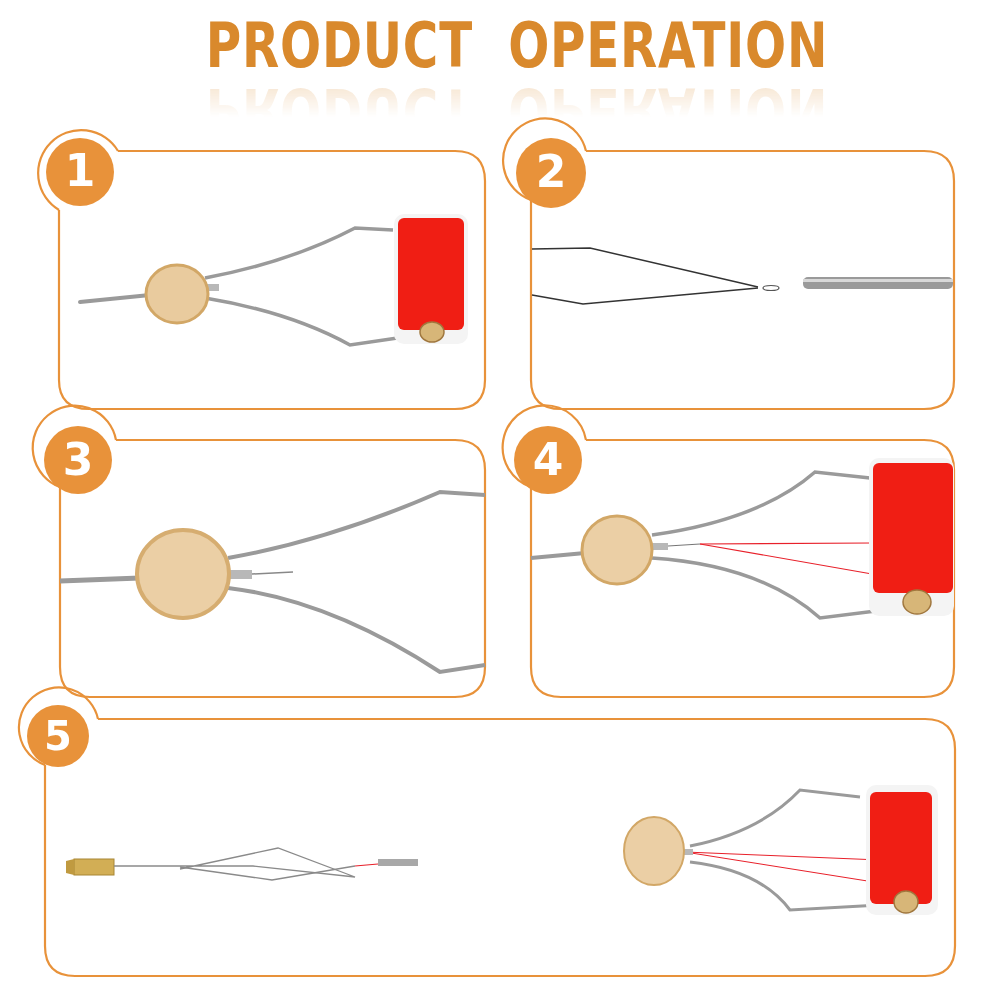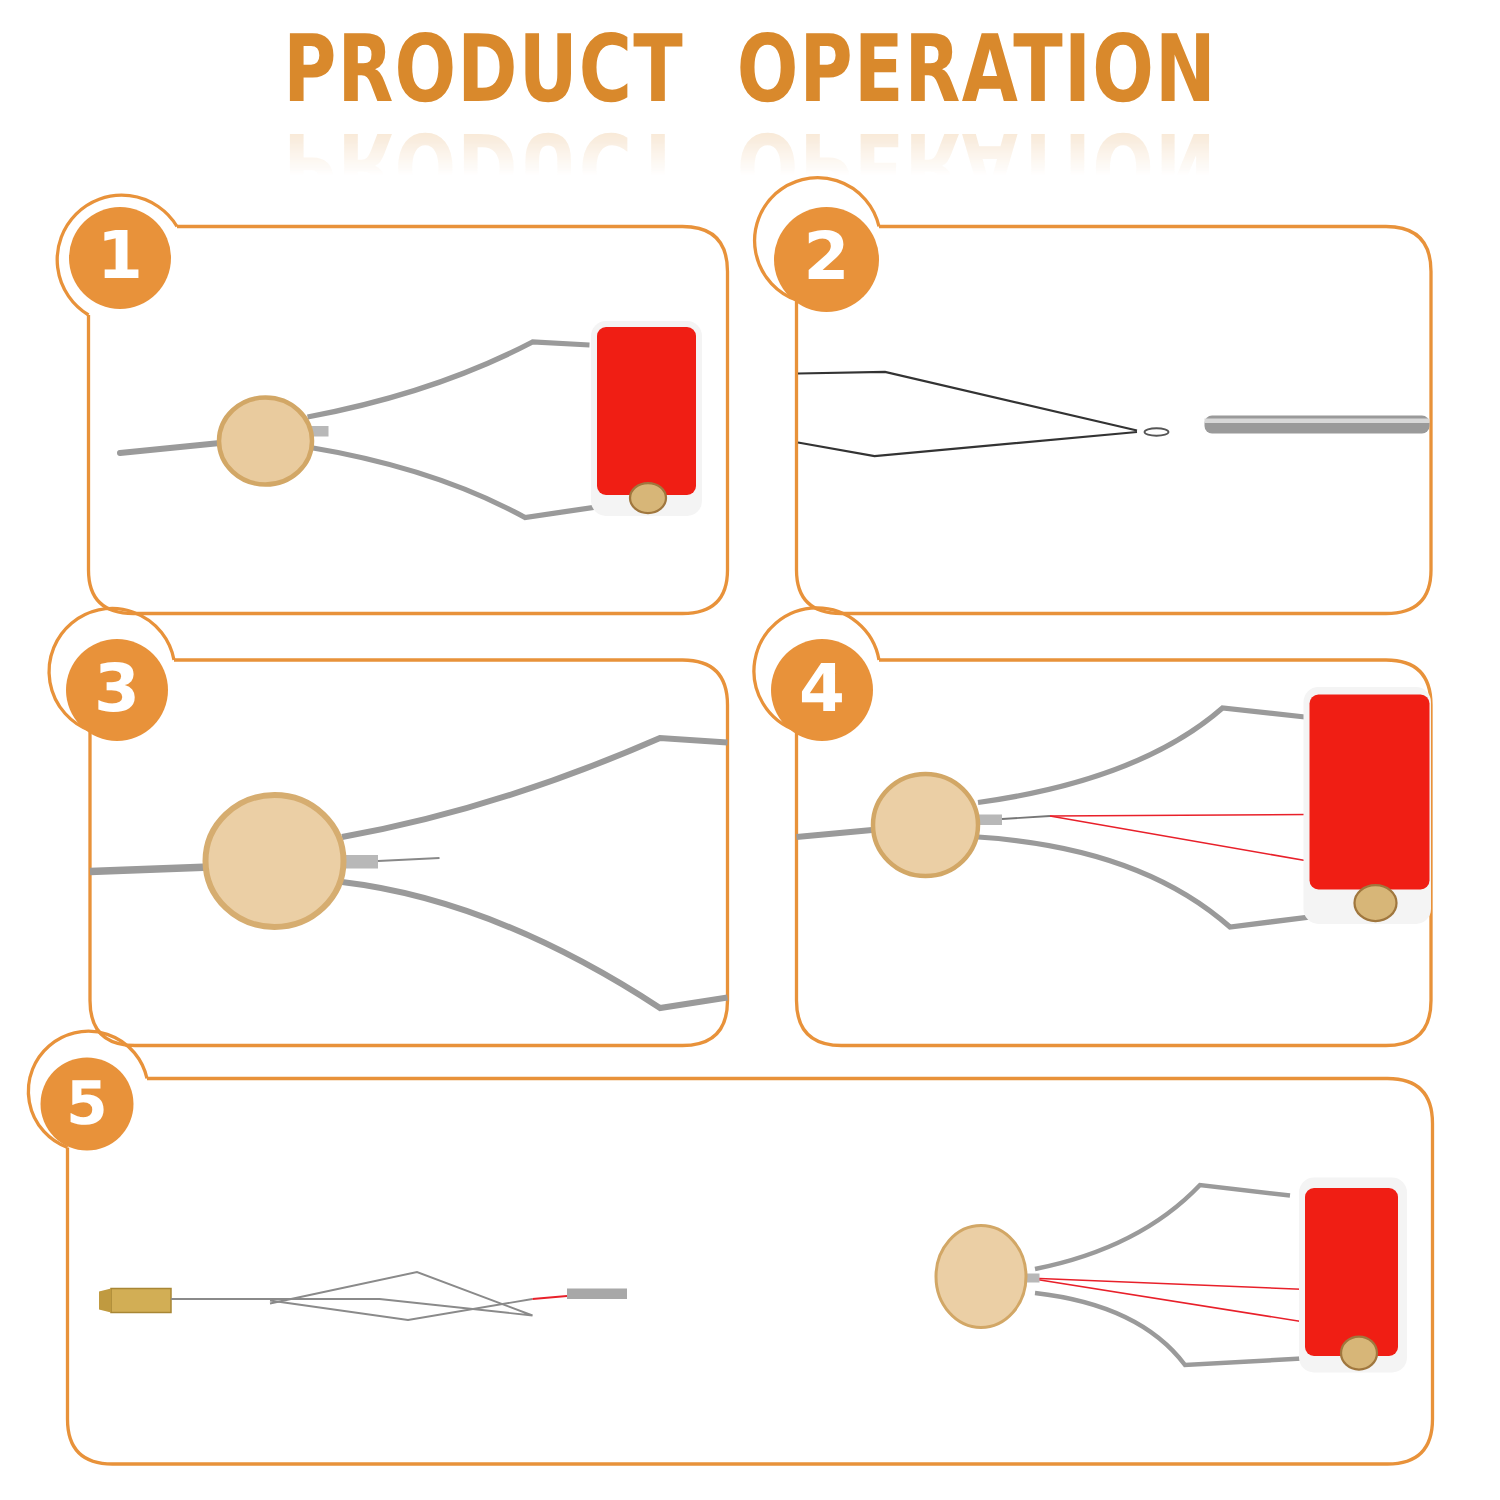--- a/index.html
+++ b/index.html
@@ -1,18 +1,18 @@
 <!DOCTYPE html>
 <html><head>
 <meta charset="utf-8">
 <style>
   html, body { margin: 0; padding: 0; background: #ffffff; }
   body { width: 1000px; height: 1000px; position: relative; overflow: hidden; font-family: "Liberation Sans", sans-serif; }
 
-  .title-wrap { position: absolute; left: 0; top: 0; width: 844px; height: 140px; }
+  .title-wrap { position: absolute; left: 17px; top: 0; width: 844px; height: 140px; }
   .title {
     position: absolute; left: 0; top: 10px; width: 1000px; text-align: center;
     font-family: "DejaVu Sans", sans-serif; font-weight: bold; font-size: 62px;
     letter-spacing: 1px; color: #D9892C; transform: scaleX(0.78); transform-origin: center;
     line-height: 72px; white-space: pre;
   }
   .title-reflect {
     position: absolute; left: 0; top: 74px; width: 1000px; text-align: center;
     font-family: "DejaVu Sans", sans-serif; font-weight: bold; font-size: 62px;
     letter-spacing: 1px; color: #D9892C; line-height: 72px; white-space: pre;

